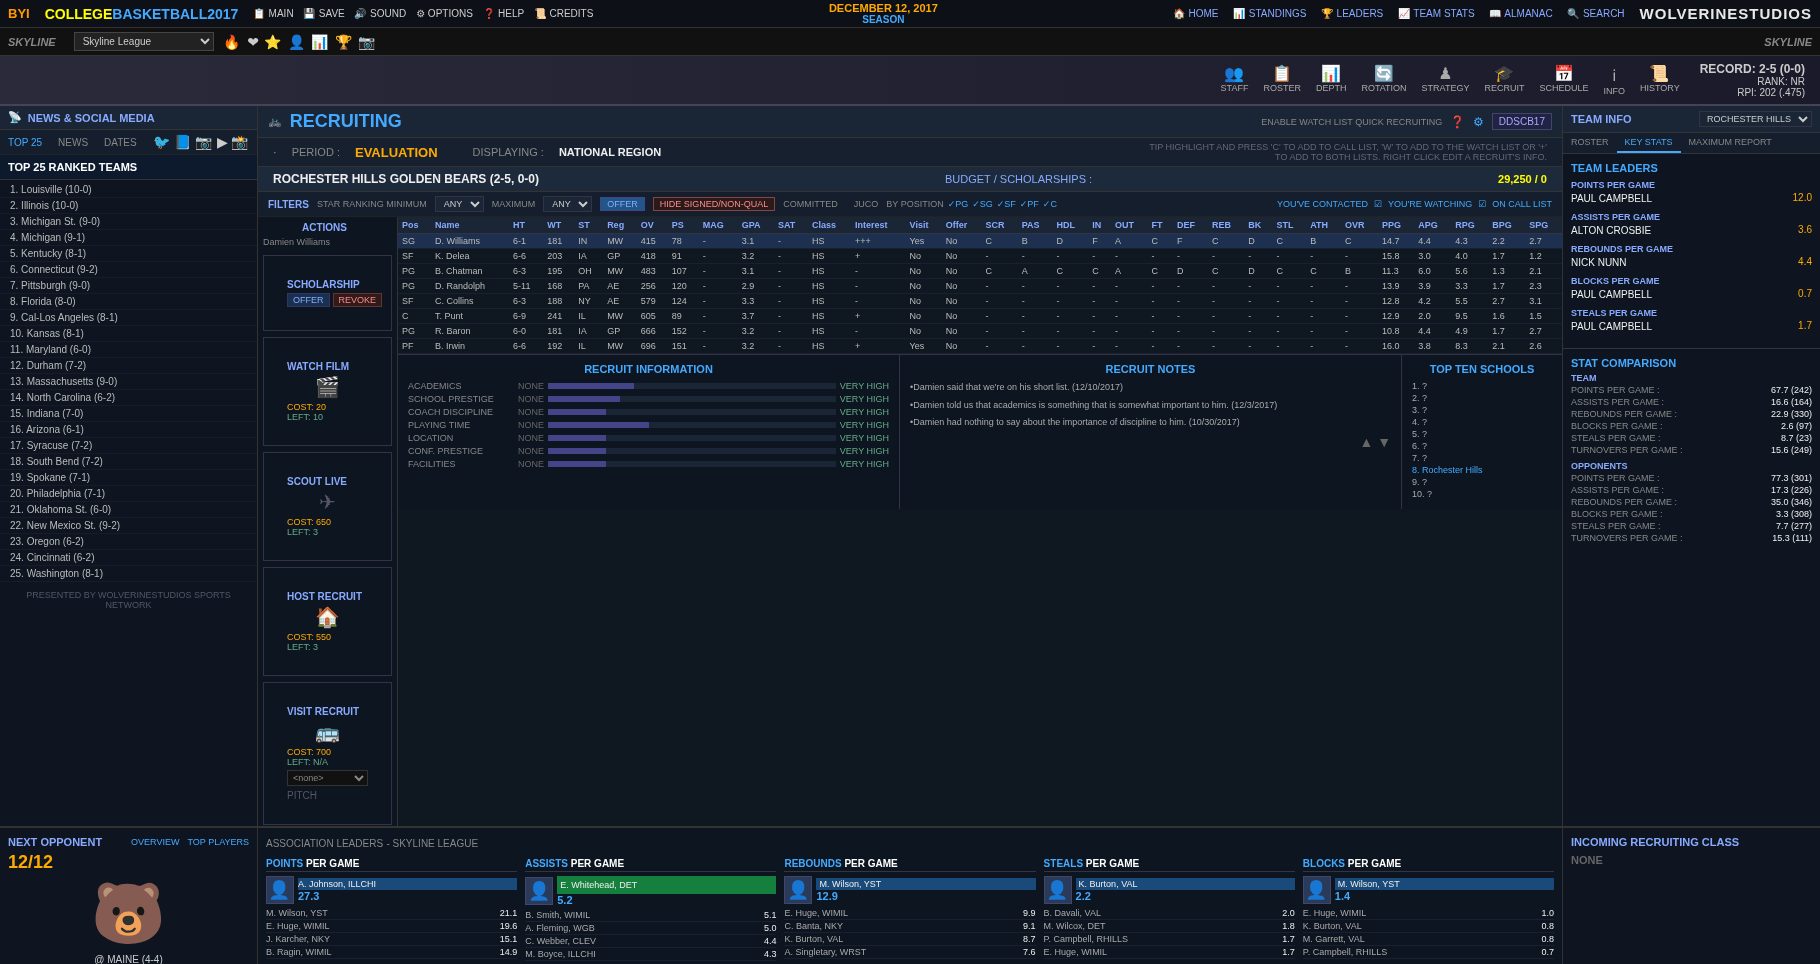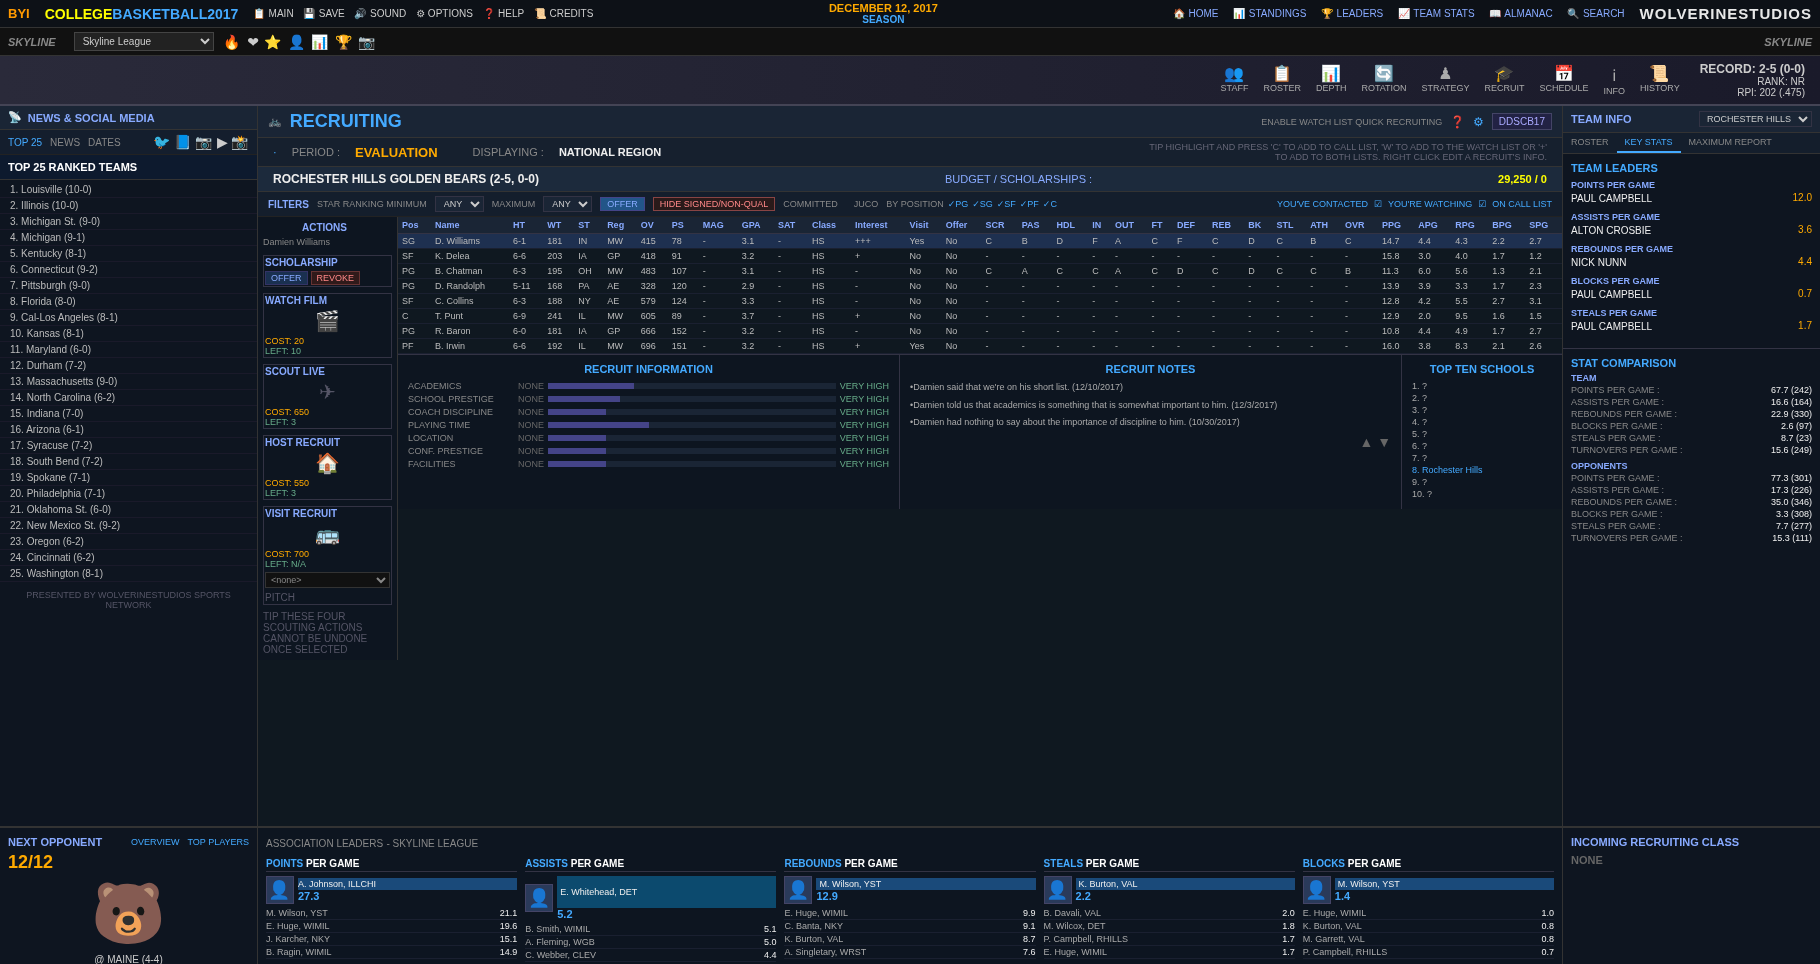--- a/index.html
+++ b/index.html
@@ -29,21 +29,21 @@
     .header-icon-item .icon { font-size: 16px; display: block; }
     .record-section { text-align: right; color: #ccc; font-size: 10px; margin-left: 20px; }
     .record-section .record { font-size: 12px; font-weight: bold; }
 
     
     .main-layout { display: flex; gap: 0; height: 720px; }
 
     
     .left-sidebar { width: 258px; background: #0e1520; border-right: 1px solid #333; flex-shrink: 0; overflow-y: auto; }
     .news-header { background: #1a2535; padding: 5px 8px; font-size: 11px; font-weight: bold; color: #8af; border-bottom: 1px solid #333; display: flex; align-items: center; gap: 6px; }
-    .news-sub { padding: 4px 8px; background: #141e2d; font-size: 10px; display: flex; gap: 8px; align-items: center; border-bottom: 1px solid #222; }
+    .news-sub { padding: 4px 8px; background: #141e2d; font-size: 10px; display: flex; gap: 16px; align-items: center; border-bottom: 1px solid #222; }
     .ranked-title { background: #0d1a2e; padding: 6px 8px; font-size: 11px; font-weight: bold; color: #fff; border-bottom: 1px solid #333; }
     .ranked-list { padding: 2px 0; }
     .ranked-item { padding: 2px 10px; font-size: 10px; color: #bbb; border-bottom: 1px solid #1a1a2a; cursor: pointer; }
     .sidebar-footer { padding: 6px; text-align: center; font-size: 9px; color: #556; }
 
     
     .center-main { flex: 1; background: #0f1820; overflow-y: auto; }
 
     
     .recruiting-header { background: #1a2535; padding: 5px 10px; display: flex; align-items: center; gap: 8px; border-bottom: 1px solid #333; }
@@ -65,21 +65,21 @@
     .filter-label { color: #8af; font-weight: bold; }
     .filter-select { background: #1a2535; border: 1px solid #334; color: #ccc; padding: 1px 4px; font-size: 9px; }
     .filter-btn { background: #225588; color: #8af; border: 1px solid #448; padding: 1px 6px; cursor: pointer; font-size: 9px; }
     .filter-toggle { background: #2a1a1a; color: #f88; border: 1px solid #844; padding: 1px 6px; cursor: pointer; font-size: 9px; }
 
     
     .actions-recruits-layout { display: flex; }
     .actions-panel { width: 140px; background: #0d1520; border-right: 1px solid #333; padding: 5px; flex-shrink: 0; }
     .actions-title { color: #8af; font-size: 10px; font-weight: bold; margin-bottom: 4px; margin-left: 39px; }
     .actions-sub { color: #888; font-size: 9px; margin-bottom: 8px; }
-    .action-item { border: 1px solid #334; margin-bottom: 6px; padding: 1px; }
+    .action-item { border: 1px solid #334; margin-bottom: 6px; padding: 23px; }
     .action-item-title { color: #8af; font-size: 10px; font-weight: bold; margin-bottom: 3px; }
     .action-cost { color: #fa0; font-size: 9px; }
     .action-left { color: #6a8; font-size: 9px; }
     .action-buttons { display: flex; gap: 3px; margin-top: 3px; }
     .action-btn { background: #1a3050; color: #8af; border: 1px solid #336; padding: 1px 5px; font-size: 9px; cursor: pointer; }
     .action-btn-red { background: #301a1a; color: #f88; border: 1px solid #633; padding: 1px 5px; font-size: 9px; cursor: pointer; }
     .action-icon { font-size: 20px; color: #556; text-align: center; margin: 3px 0; }
     .action-note { font-size: 10px; color: #556; margin-top: 4px; }
     .pitch-select { width: 100%; background: #111; border: 1px solid #333; color: #888; padding: 1px; font-size: 9px; margin-top: 3px; }
 
@@ -524,21 +524,21 @@
                 <td>1.3</td>
                 <td>2.1</td>
               </tr>
               <tr>
                 <td>PG</td>
                 <td>D. Randolph</td>
                 <td>5-11</td>
                 <td>168</td>
                 <td>PA</td>
                 <td>AE</td>
-                <td>328</td>
+                <td>256</td>
                 <td>120</td>
                 <td>-</td>
                 <td>2.9</td>
                 <td>-</td>
                 <td>HS</td>
                 <td>-</td>
                 <td>No</td>
                 <td>No</td>
                 <td>-</td>
                 <td>-</td>
@@ -936,21 +936,21 @@
       <span>B. Ragin, WIMIL</span>
       <span class="leader-list-val">14.9</span>
     </div>
           </div>
         </div>
         <div class="leader-cat-box">
           <div class="leader-cat-box-title"><span>ASSISTS</span> PER GAME</div>
           <div class="leader-row">
     <div class="leader-photo" style="background:#2a3a5a;color:#4af">👤</div>
     <div class="leader-info">
-      <div class="leader-info-name" style="background:#0c4a6e;padding:11px 3px;font-size:9px">E. Whitehead, DET</div>
+      <div class="leader-info-name" style="background:#15803d;padding:4px 3px;font-size:9px">E. Whitehead, DET</div>
       <div class="leader-info-val">5.2</div>
     </div>
   </div>
           <div class="leader-list">
             <div class="leader-list-row">
       <span>B. Smith, WIMIL</span>
       <span class="leader-list-val">5.1</span>
     </div>
             <div class="leader-list-row">
       <span>A. Fleming, WGB</span>

